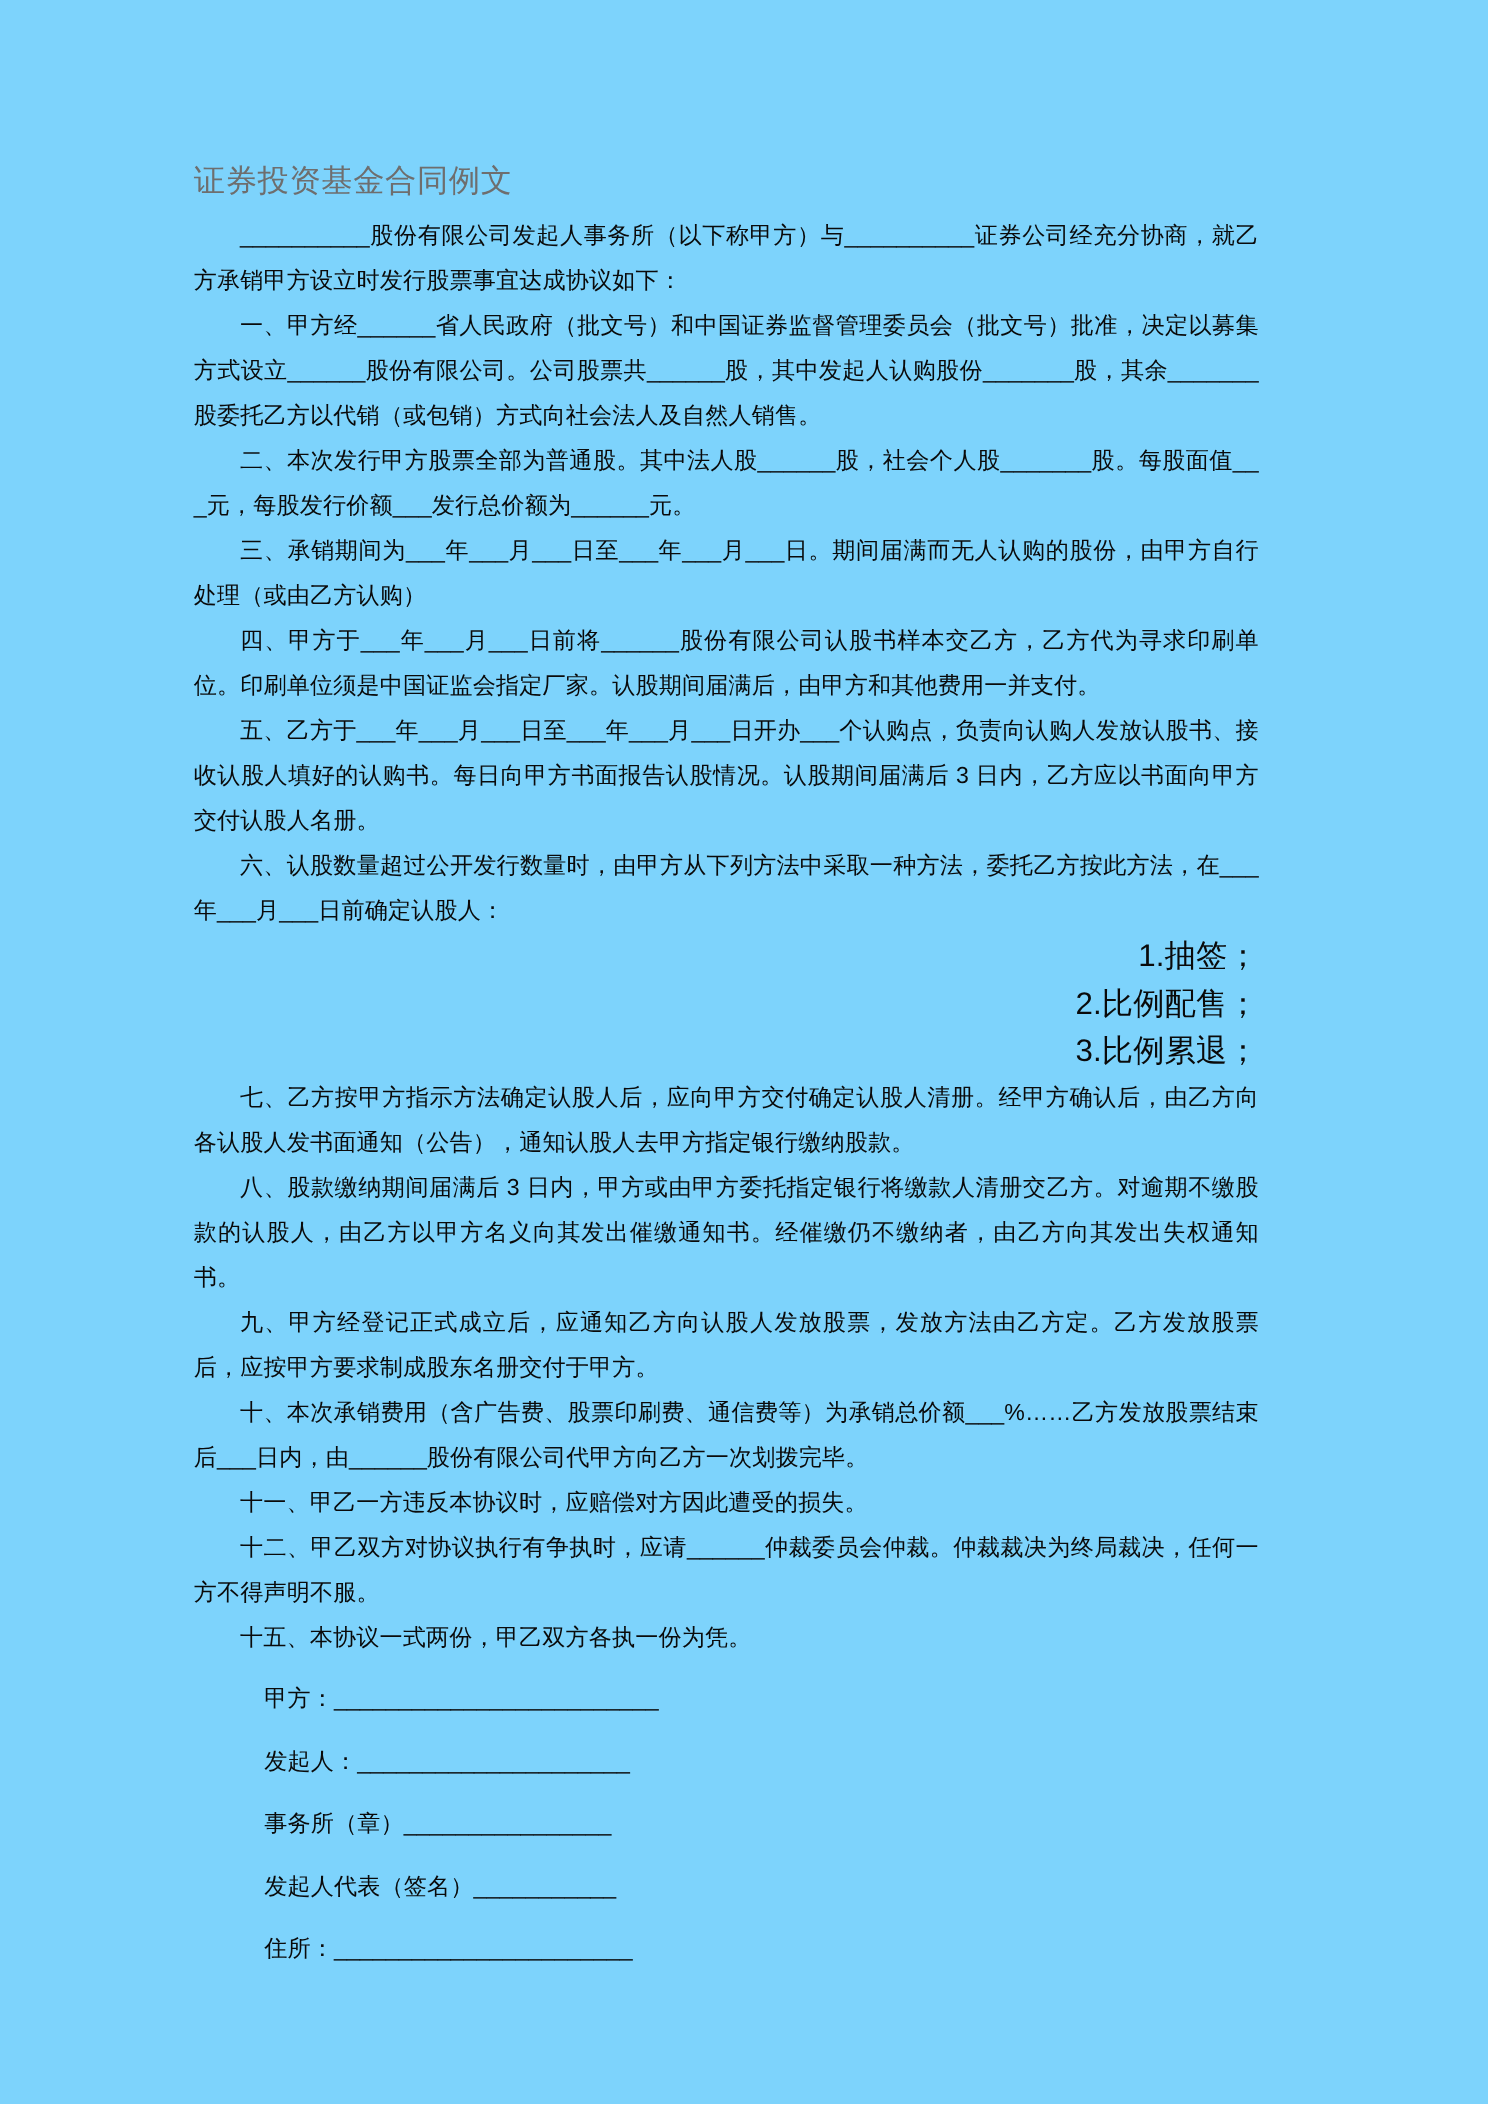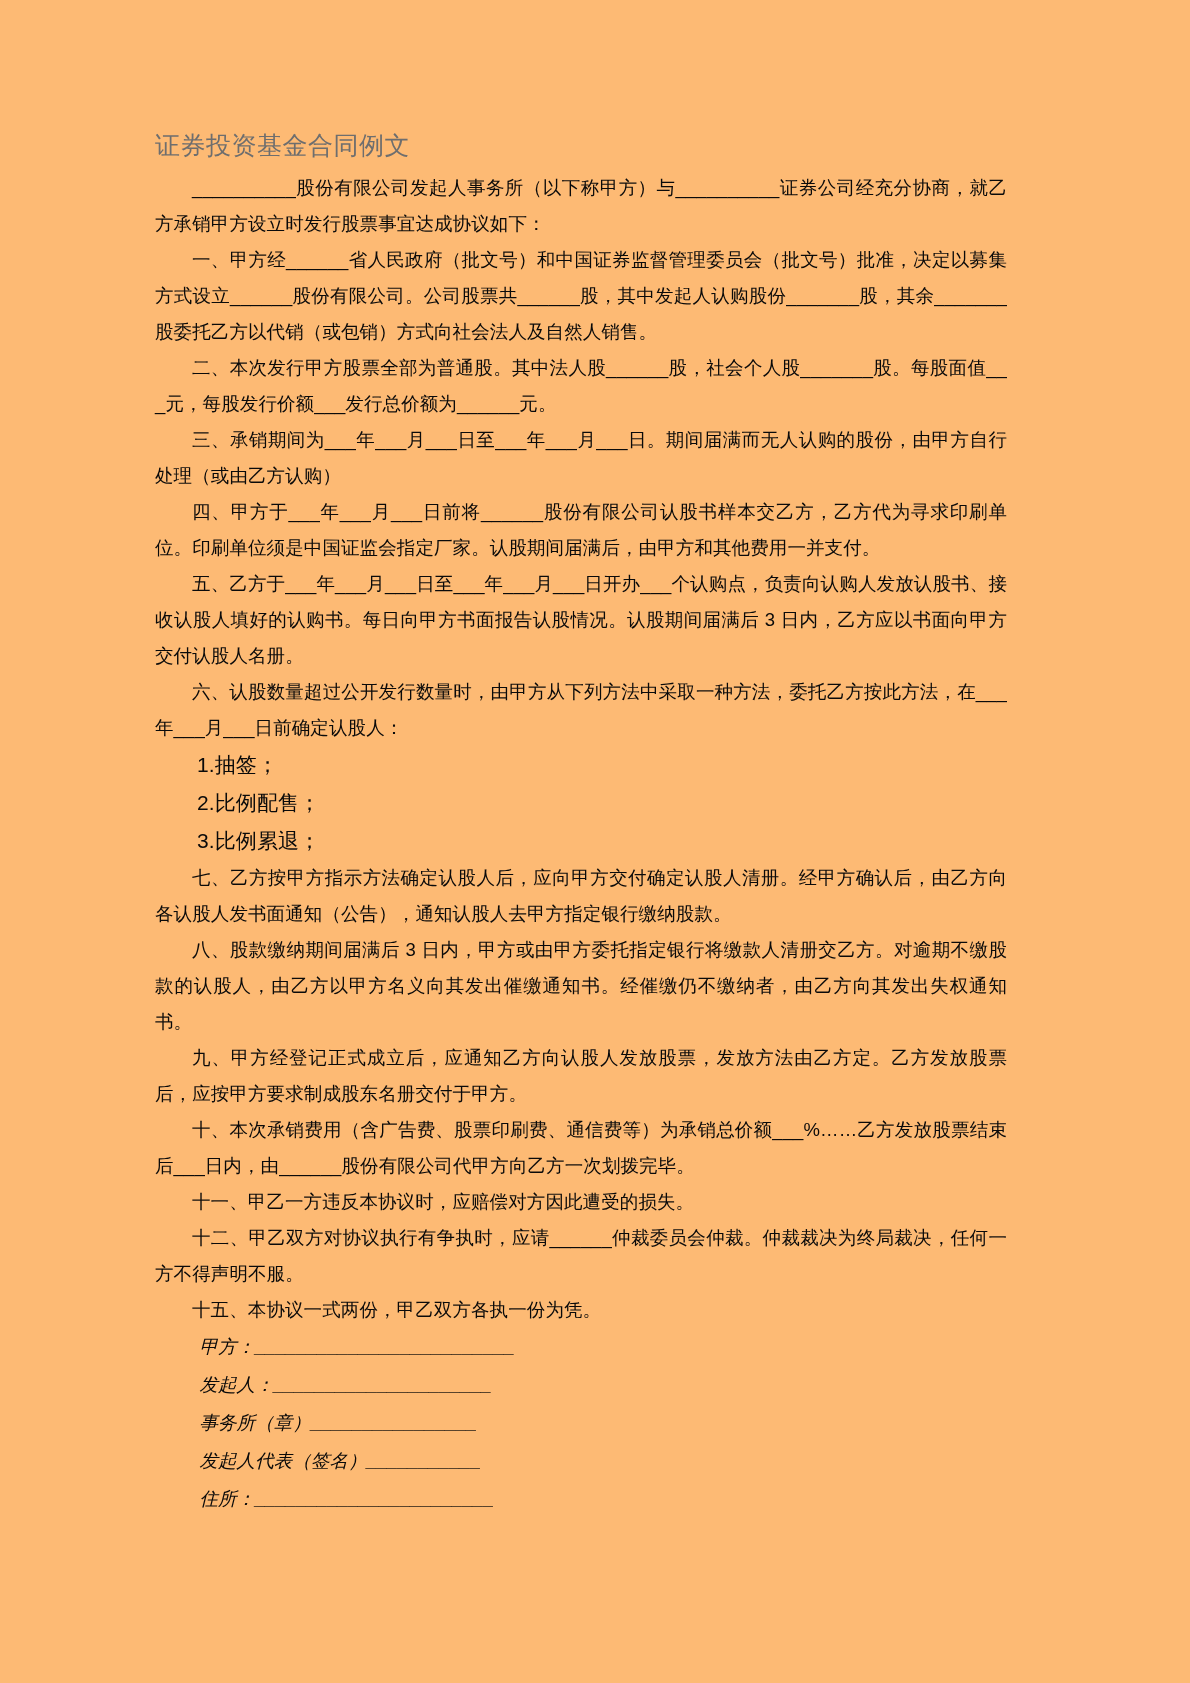--- a/index.html
+++ b/index.html
@@ -9,21 +9,21 @@
     background: #ffffff;
   }
   body {
     font-family: "Liberation Sans", "DejaVu Sans", sans-serif;
   }
   .page {
     position: relative;
     width: 1190px;
     height: 1683px;
     margin: 0 auto;
-    background: #fdba74;
+    background: #7dd3fc;
     box-sizing: border-box;
     overflow: hidden;
   }
   .content {
     position: absolute;
     left: 155px;
     top: 128px;
     width: 852px;
   }
   .doc-title {
@@ -41,36 +41,36 @@
     line-height: 36px;
     color: #0a0a0a;
     margin: 0;
     text-align: justify;
     text-justify: inter-ideograph;
     text-indent: 2em;
     letter-spacing: 0.1px;
     word-break: break-all;
   }
   p.listitem {
-    font-size: 21px;
+    font-size: 25px;
     line-height: 38px;
     color: #0a0a0a;
     margin: 0;
     text-indent: 2em;
     letter-spacing: 0.1px;
+    text-align: right;
   }
   p.sigline {
     font-size: 18.5px;
     line-height: 38px;
     color: #0a0a0a;
-    margin: 0;
+    margin: 12px;
     text-indent: 2.4em;
     letter-spacing: 0.1px;
     white-space: nowrap;
-    font-style: italic;
   }
 </style>
 </head>
 <body>
 
 <div class="page">
   <div class="content">
 
     <h1 class="doc-title">证券投资基金合同例文</h1>
 

